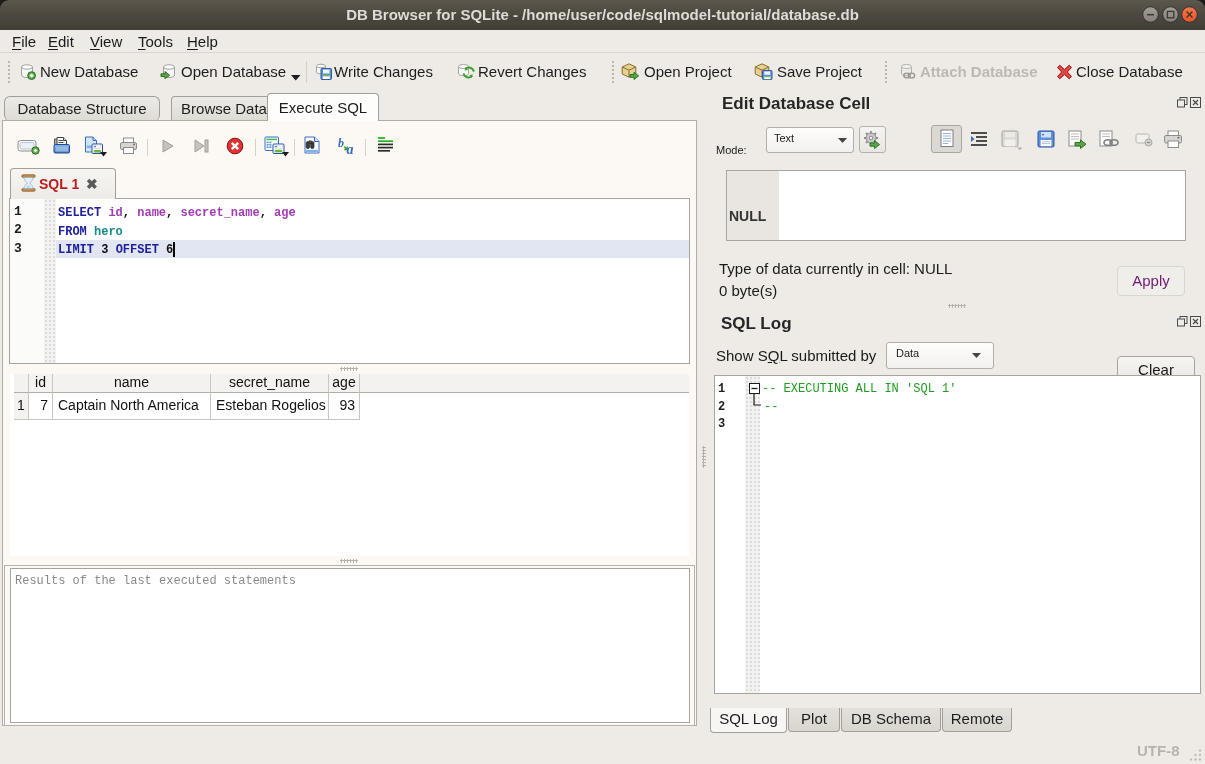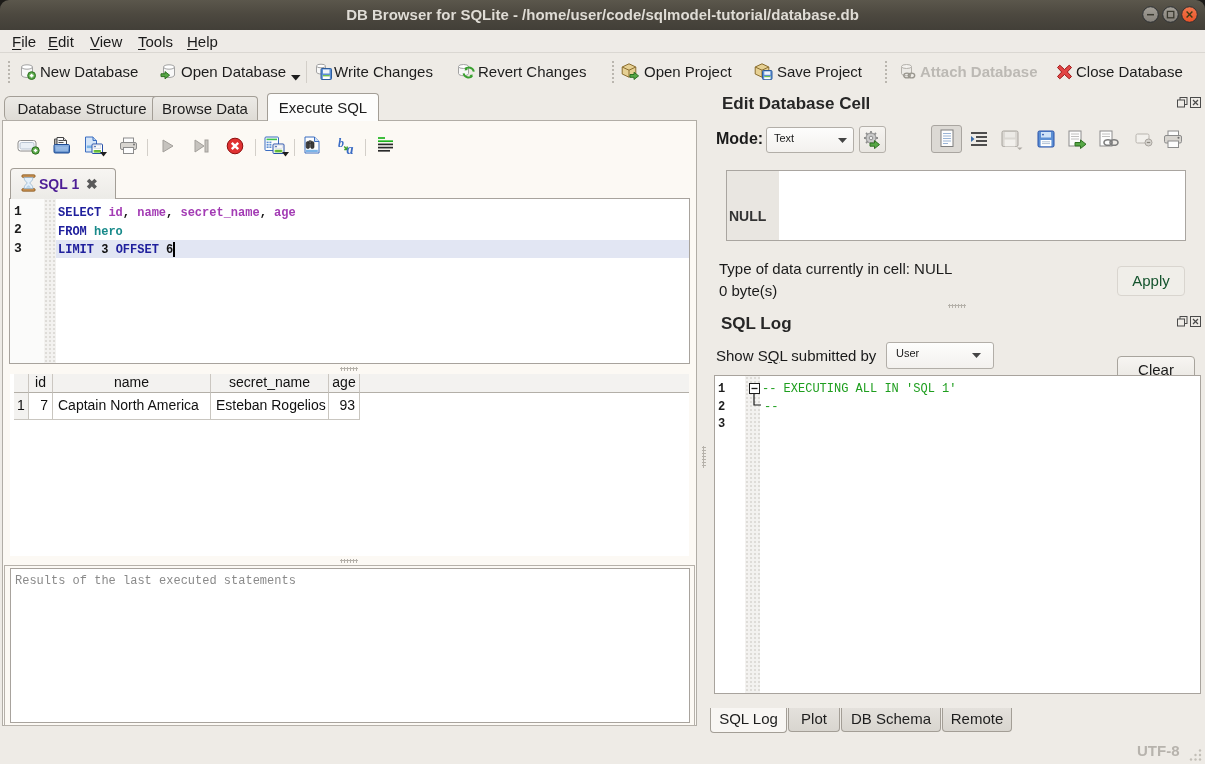--- a/index.html
+++ b/index.html
@@ -39,21 +39,21 @@
   border-bottom:1px solid #b3afa8; font-size:14px; color:#111; text-align:center; }
 .td { top:393px; height:27px; background:#fff; border-right:1px solid #c9c6c0;
   border-bottom:1px solid #c9c6c0; font-size:14px; color:#111; padding-top:4px; }
 #resouter { left:4px; top:565px; width:691px; height:161px; border:1px solid #b6b1aa; }
 #resinner { left:10px; top:568px; width:680px; height:155px; border:1px solid #a8a39d; background:#fff; }
 #restext { left:15px; top:574px; font:12px "Liberation Mono", monospace; color:#8a8a8a;text-align:center; }
 .docktitle { font-size:17px; font-weight:bold; color:#262626;padding-left:9px; }
 .combo { background:linear-gradient(#fdfdfc,#f3f1ee); border:1px solid #b2aea8; border-radius:3px; font-size:11px; color:#1a1a1a; }
 .btn { border:1px solid #a8a49d; border-radius:4px; background:linear-gradient(#f7f5f2,#e9e6e1);
   font-size:15px; color:#1a1a1a; text-align:center; }
-.btn.dis { border:1px solid #d9d5cf; background:#f0eee9; color:#14532d; }
+.btn.dis { border:1px solid #d9d5cf; background:#f0eee9; color:#701a75; }
 .logline { font:12px "Liberation Mono", monospace; color:#1e9e1e; white-space:pre; }
 .loglnum { font:bold 12px "Liberation Mono", monospace; color:#1c1c1c; }
 .btab { top:708px; height:24px; background:linear-gradient(#e4e1dc,#d8d5cf);
   border:1px solid #a39e96; border-top:none; border-radius:0 0 4px 4px; font-size:15px; color:#1d1d1d;
   text-align:center; padding-top:2px; }
 .btab.active { top:708px; height:25px; background:#f8f6f3; }
 .hgrip { width:18px; height:4px; background-image:radial-gradient(circle, #b5b1aa 1px, transparent 1.2px); background-size:3px 3px; }
 .vgrip { width:4px; height:22px; background-image:radial-gradient(circle, #b5b1aa 1px, transparent 1.2px); background-size:3px 3px; }
 </style>
 </head>
@@ -152,21 +152,21 @@
     <ellipse cx="12.5" cy="12.5" rx="3.2" ry="2.4" fill="none" stroke="#9a978f" stroke-width="1.4"></ellipse>
   </svg>
 <svg class="abs" style="left:1056px;top:64px" width="17" height="16" viewBox="0 0 17 16">
     <path d="M1.5 3.5 L3.8 1.2 8.5 5.5 13.2 1.2 15.5 3.5 11.3 8 15.5 12.5 13.2 14.8 8.5 10.5 3.8 14.8 1.5 12.5 5.7 8 z" fill="#e24545" stroke="#9e1a1a"></path>
   </svg>
 <svg class="abs" style="left:291px;top:75px" width="10" height="6">
     <path d="M0 0 h9.5 l-4.75 5.5z" fill="#1d1d1d"></path>
   </svg>
 
 <div class="abs mtab" style="left:4px; width:156px;border-radius:6px;">Database Structure</div>
-<div class="abs mtab" style="left:152px; width:106px;">Browse Data</div>
+<div class="abs mtab" style="left:171px; width:106px;">Browse Data</div>
 <div class="abs mtab active" style="left:267px; width:112px;">Execute SQL</div>
 
 <div class="abs" id="pane"></div>
 <svg class="abs" style="left:17px;top:138px" width="24" height="17" viewBox="0 0 24 17">
     <rect x="1" y="2.5" width="18" height="10.5" rx="2.5" fill="#fdfdfd" stroke="#8c8c8c"></rect>
     <rect x="3" y="4.5" width="14" height="6.5" rx="1.5" fill="#eaf0f6" stroke="#b8c4d2"></rect>
     <circle cx="18.5" cy="12.5" r="3.7" fill="#57a846" stroke="#2f7022"></circle>
     <path d="M18.5 10.7 v3.6 M16.7 12.5 h3.6" stroke="#fff" stroke-width="1.5"></path>
   </svg>
 <svg class="abs" style="left:52px;top:136px" width="19" height="19" viewBox="0 0 19 19">
@@ -256,21 +256,21 @@
       <path d="M1 11.6 h15" stroke="#2a2a2a"></path>
       <path d="M1 14.8 h12" stroke="#2a2a2a"></path>
     </g>
   </svg>
 <div class="abs vsep" style="left:147px; top:139px; height:17px;"></div>
 <div class="abs vsep" style="left:255px; top:139px; height:17px;"></div>
 <div class="abs vsep" style="left:294px; top:139px; height:17px;"></div>
 <div class="abs vsep" style="left:365px; top:139px; height:17px;"></div>
 
 <div class="abs" style="left:10px; top:168px; width:106px; height:31px; background:linear-gradient(#f7f5f2,#ecebe7); border:1px solid #a39e96; border-bottom:none; border-radius:4px 4px 0 0; z-index:3;"></div>
-<div class="abs" style="left:39px; top:176px; font-size:14px; font-weight:bold; color:#4c1d95; z-index:4;">SQL 1</div>
+<div class="abs" style="left:39px; top:176px; font-size:14px; font-weight:bold; color:#b91c1c; z-index:4;">SQL 1</div>
 <div class="abs" style="left:86px; top:176px; font-size:14px; font-weight:bold; color:#5a5a5a; z-index:4;">✖</div>
 <svg class="abs" style="left:21px;top:174px;z-index:4" width="15" height="18" viewBox="0 0 15 18">
     <rect x="0.8" y="0.8" width="13.4" height="2.6" rx="1.3" fill="#c89050" stroke="#8a5a20" stroke-width=".8"></rect>
     <rect x="0.8" y="14.6" width="13.4" height="2.6" rx="1.3" fill="#c89050" stroke="#8a5a20" stroke-width=".8"></rect>
     <path d="M3 3.4 h9 c0 3 -2 4 -3.3 5.6 c1.3 1.6 3.3 2.6 3.3 5.6 h-9 c0 -3 2 -4 3.3 -5.6 C5 7.4 3 6.4 3 3.4 z" fill="#e4f0fa" stroke="#96b4cc" stroke-width=".8"></path>
     <path d="M5 13.8 c.8 -1.6 2 -2.6 2.5 -2.6 s1.7 1 2.5 2.6 z" fill="#b8d4ea"></path>
   </svg>
 
 <div class="abs" id="edframe"></div>
 <div class="abs" id="edgutter"></div>
@@ -307,21 +307,21 @@
 
 <div class="abs docktitle" style="left:713px; top:94px;">Edit Database Cell</div>
 <svg class="abs" style="left:1177px;top:97px" width="11" height="11">
     <rect x="3" y="0.5" width="7" height="7" fill="none" stroke="#4a4a4a"></rect>
     <rect x="0.5" y="3" width="7" height="7" fill="#efece7" stroke="#4a4a4a"></rect>
   </svg>
 <svg class="abs" style="left:1190px;top:97px" width="11" height="11">
     <rect x="0.5" y="0.5" width="10" height="10" fill="none" stroke="#4a4a4a"></rect>
     <path d="M3 3 l5 5 M8 3 l-5 5" stroke="#4a4a4a" stroke-width="1.2"></path>
   </svg>
-<div class="abs" style="left:716px; top:130px; font-size:16px; color:#1a1a1a;font-weight:bold;">Mode:</div>
+<div class="abs" style="left:716px; top:144px; font-size:11px; color:#1a1a1a;">Mode:</div>
 <div class="abs combo" style="left:766px; top:127px; width:88px; height:26px; padding:4px 0 0 7px;">Text</div>
 <svg class="abs" style="left:838px;top:138px" width="9" height="5">
     <path d="M0 0 h9 l-4.5 5 z" fill="#444"></path>
   </svg>
 <div class="abs" style="left:859px;top:126px;width:27px;height:27px;border:1px solid #b5b1ab;border-radius:3px;background:linear-gradient(#f6f4f1,#e9e6e1);"></div>
 <svg class="abs" style="left:863px;top:130px" width="19" height="19" viewBox="0 0 19 19">
     <circle cx="8" cy="8" r="5" fill="#c9c9c9" stroke="#8e8e8e"></circle>
     <circle cx="8" cy="8" r="1.8" fill="#eeeeee" stroke="#8e8e8e"></circle>
     <g stroke="#8e8e8e" stroke-width="1.8">
       <path d="M8 1 v2.2 M8 12.8 v2.2 M1 8 h2.2 M12.8 8 h2.2 M3 3 l1.6 1.6 M11.4 11.4 13 13 M13 3 l-1.6 1.6 M4.6 11.4 3 13"></path>
@@ -394,21 +394,21 @@
 <div class="abs docktitle" style="left:712px; top:314px;">SQL Log</div>
 <svg class="abs" style="left:1177px;top:316px" width="11" height="11">
     <rect x="3" y="0.5" width="7" height="7" fill="none" stroke="#4a4a4a"></rect>
     <rect x="0.5" y="3" width="7" height="7" fill="#efece7" stroke="#4a4a4a"></rect>
   </svg>
 <svg class="abs" style="left:1190px;top:316px" width="11" height="11">
     <rect x="0.5" y="0.5" width="10" height="10" fill="none" stroke="#4a4a4a"></rect>
     <path d="M3 3 l5 5 M8 3 l-5 5" stroke="#4a4a4a" stroke-width="1.2"></path>
   </svg>
 <div class="abs" style="left:716px; top:347px; font-size:15px; color:#1a1a1a;">Show S<u>Q</u>L submitted by</div>
-<div class="abs combo" style="left:886px; top:342px; width:108px; height:27px; padding:4px 0 0 9px;">User</div>
+<div class="abs combo" style="left:886px; top:342px; width:108px; height:27px; padding:4px 0 0 9px;">Data</div>
 <svg class="abs" style="left:972px;top:353px" width="9" height="5">
     <path d="M0 0 h9 l-4.5 5 z" fill="#444"></path>
   </svg>
 <div class="abs btn" style="left:1117px; top:340px; width:78px; height:28px; padding-top:4px;margin-top:16px;"><u>C</u>lear</div>
 
 <div class="abs" style="left:714px; top:375px; width:487px; height:319px; border:1px solid #a8a39d; background:#fff;"></div>
 <div class="abs" style="left:745px; top:376px; width:15px; height:317px; background-image:radial-gradient(circle, #dedcd8 0.8px, transparent 1px); background-size:4px 4px; background-color:#f3f2f0;"></div>
 <div class="abs loglnum" style="left:718px; top:382px;">1</div>
 <div class="abs loglnum" style="left:718px; top:400px;">2</div>
 <div class="abs loglnum" style="left:718px; top:417px;">3</div>

